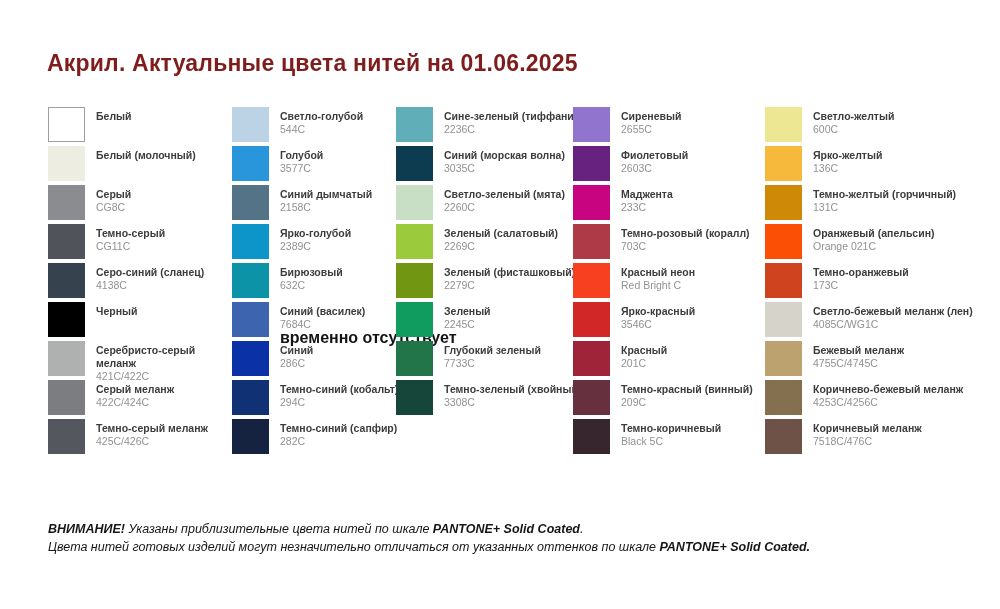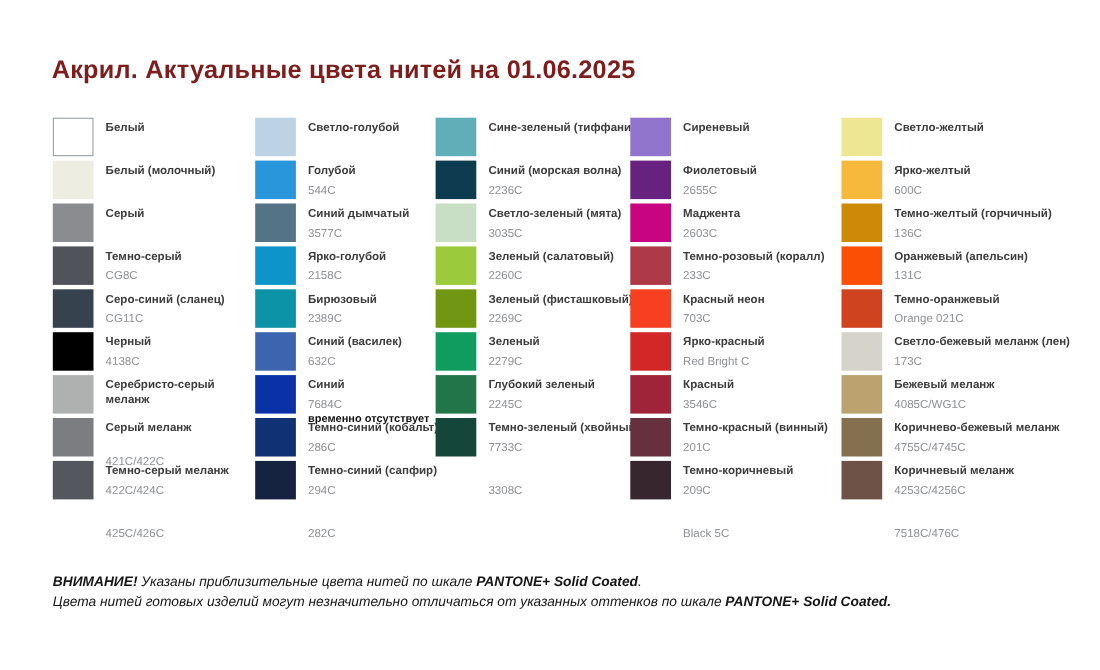--- a/index.html
+++ b/index.html
@@ -12,22 +12,22 @@
     font-size:23px;font-weight:700;color:#7f1d1d;letter-spacing:.2px;
   }
   .grid{position:absolute;left:48px;top:107px;display:flex;}
   .col{display:flex;flex-direction:column;}
   .c1{width:184px}.c2{width:164px}.c3{width:177px}.c4{width:192px}.c5{width:214px}
   .row{display:flex;align-items:flex-start;height:35px;margin-bottom:4px;overflow:visible;}
   .swatch{width:37px;height:35px;flex:0 0 37px;}
   .swatch.bordered{box-sizing:border-box;border:1px solid #9aa0a4;}
   .txt{margin-left:11px;padding-top:3px;}
   .nm{font-size:10.5px;font-weight:700;color:#3c3c3c;line-height:13px;white-space:nowrap;}
-  .cd{font-size:10.5px;color:#8f9194;line-height:13px;white-space:nowrap;margin-top:44px;}
-  .nt{font-size:10px;font-weight:700;color:#141414;line-height:13px;white-space:nowrap;}
+  .cd{font-size:10.5px;color:#8f9194;line-height:13px;white-space:nowrap;}
+  .nt{font-size:16px;font-weight:700;color:#141414;line-height:13px;white-space:nowrap;}
   .c1 .nm{white-space:normal;max-width:122px;}
   .footer{position:absolute;left:48px;top:520px;font-style:italic;}
   .footer p{margin:0;font-size:12.5px;line-height:18px;color:#161616;}
   .footer .b{font-weight:700;}
 </style>
 </head>
 <body>
 
 <div class="page">
   <h1 class="title">Акрил. Актуальные цвета нитей на 01.06.2025</h1>

